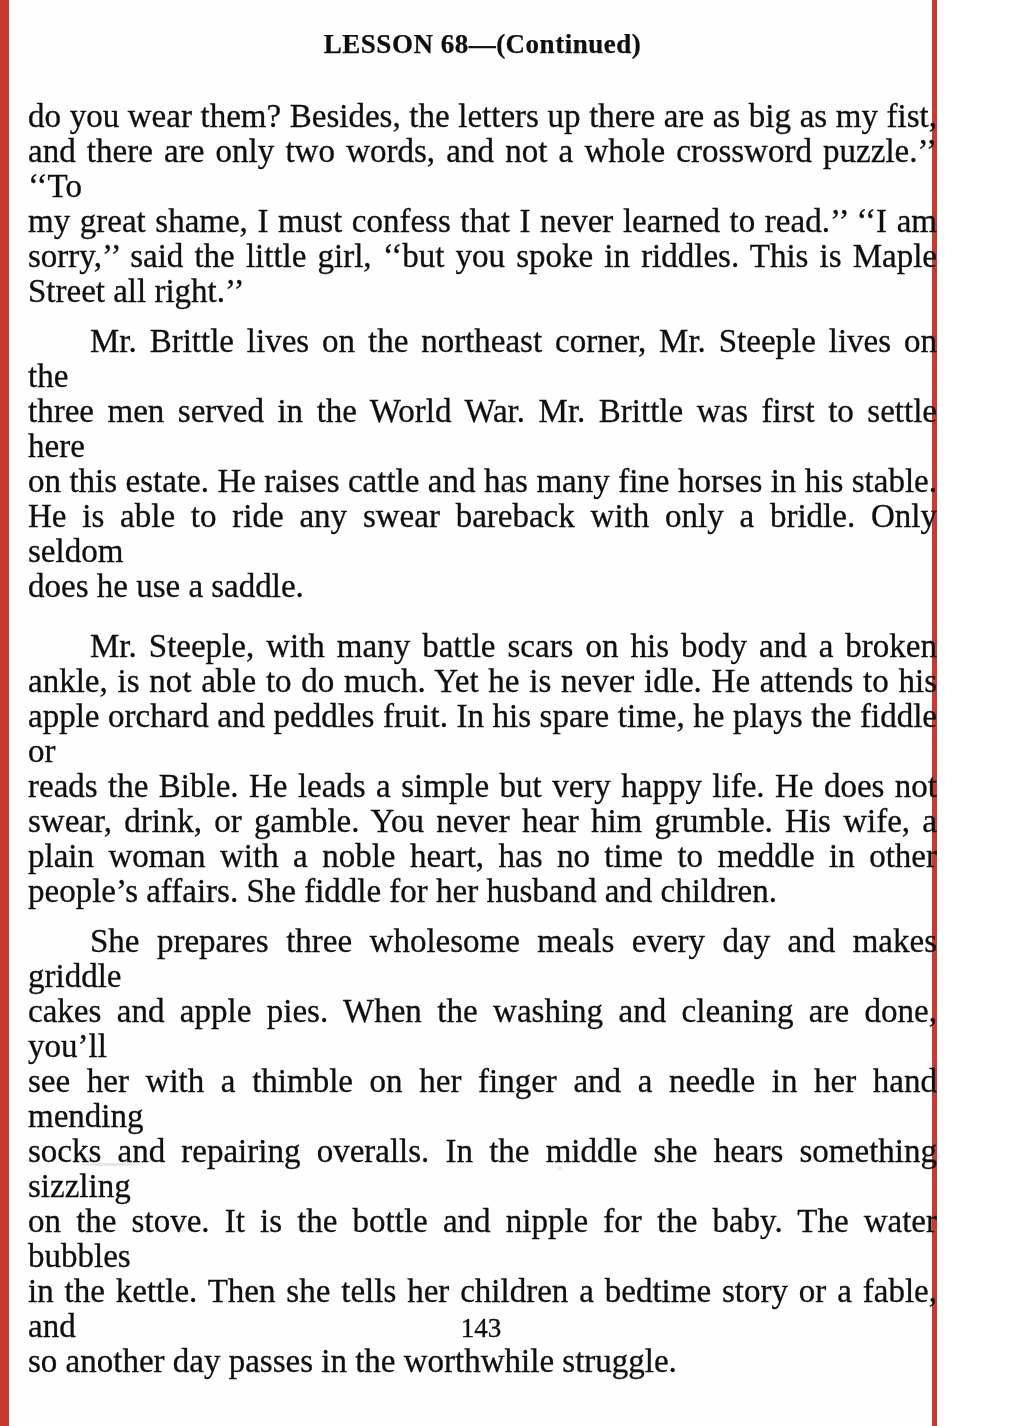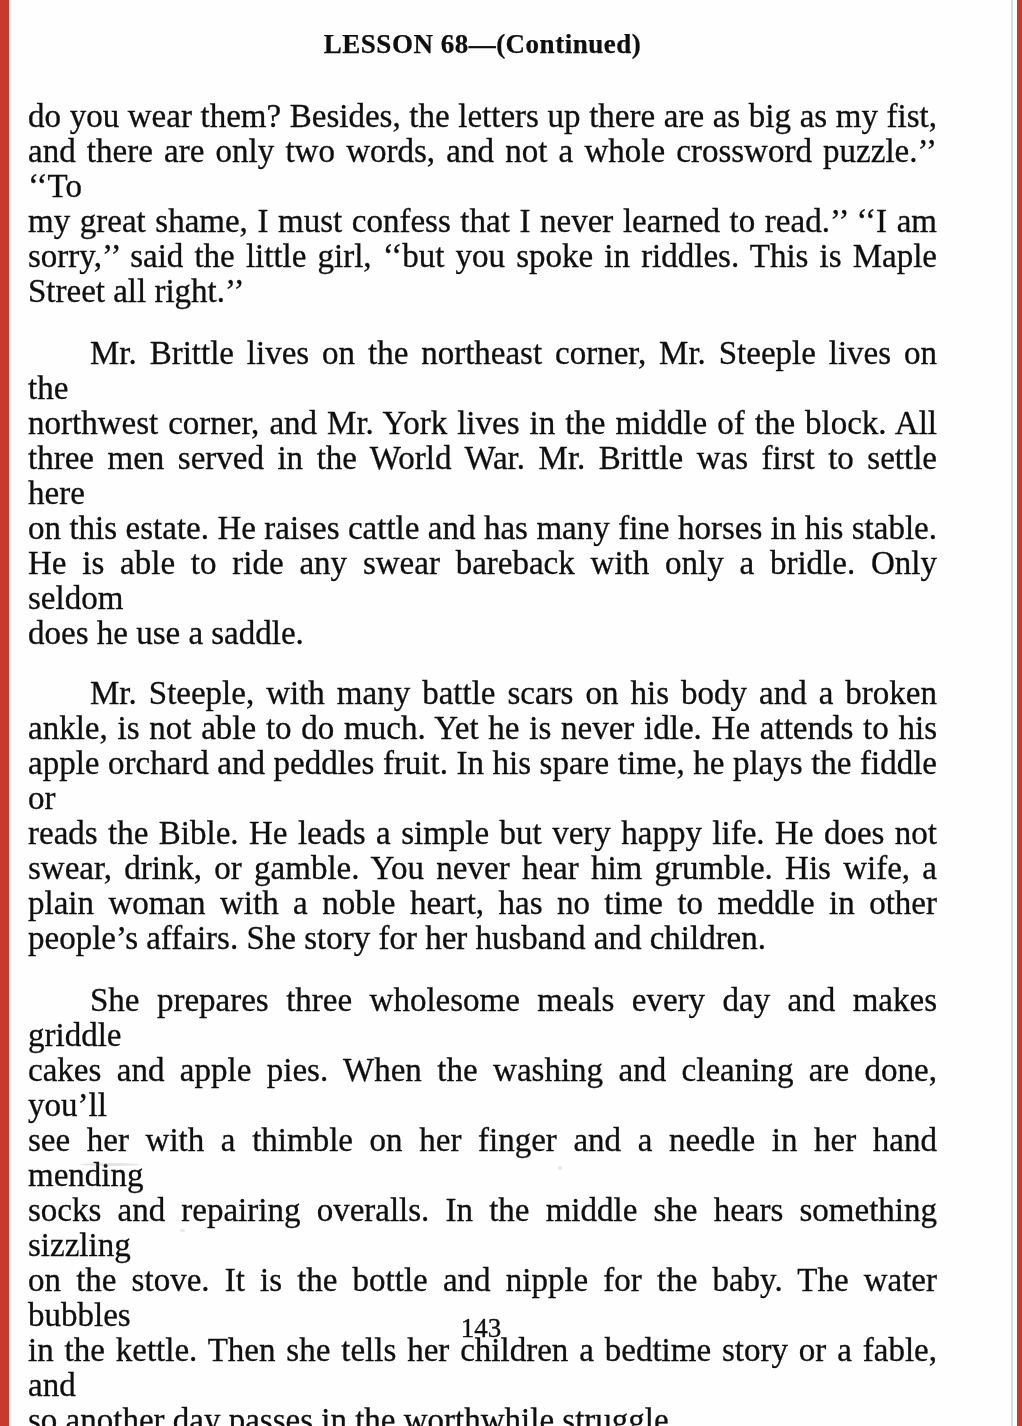--- a/index.html
+++ b/index.html
@@ -1,18 +1,18 @@
 <!DOCTYPE html>
 <html><head>
 <meta charset="utf-8">
 <style>
   html, body { margin: 0; padding: 0; background: #ffffff; }
   .page {
     position: relative;
-    width: 1022px;
+    width: 937px;
     height: 1426px;
     background: #fefefe;
     overflow: hidden;
     font-family: "Liberation Serif", "DejaVu Serif", serif;
     color: #0f0f0f;
   }
   .edge-left {
     position: absolute; left: 0; top: 0; width: 9px; height: 100%;
   }
   .edge-right {
@@ -29,21 +29,21 @@
     letter-spacing: 0.5px;
     -webkit-text-stroke: 0.25px #0f0f0f;
     white-space: nowrap;
   }
   .content {
     position: absolute; top: 99px; left: 28px; width: 909px;
     font-size: 33px; line-height: 35px;
     -webkit-text-stroke: 0.3px #0f0f0f;
   }
   .para { margin: 0; }
-  .para.gap-lg { margin-top: 27px; }
+  .para.gap-lg { margin-top: 15px; }
   .para.gap-sm { margin-top: 25px; }
   .ln { text-align: justify; text-align-last: justify; }
   .ln.last { text-align: right; text-align-last: left; }
   .ln.first-indent { text-indent: 62px; }
   .page-number {
     position: absolute; top: 1313px; left: 17px; width: 928px;
     text-align: center; font-size: 27px;
     -webkit-text-stroke: 0.3px #0f0f0f;
   }
   .speck {
@@ -68,34 +68,33 @@
   <div class="content" id="body-text">
       <div class="para">
         <div class="ln">do you wear them? Besides, the letters up there are as big as my fist,</div>
         <div class="ln">and there are only two words, and not a whole crossword puzzle.’’ ‘‘To</div>
         <div class="ln">my great shame, I must confess that I never learned to read.’’ ‘‘I am</div>
         <div class="ln">sorry,’’ said the little girl, ‘‘but you spoke in riddles. This is Maple</div>
         <div class="ln last">Street all right.’’</div>
       </div>
       <div class="para gap-lg">
         <div class="ln first-indent">Mr. Brittle lives on the northeast corner, Mr. Steeple lives on the</div>
-        <div class="ln">northwest corner, and Mr. York lives in the middle of the block. All</div>
         <div class="ln">three men served in the World War. Mr. Brittle was first to settle here</div>
         <div class="ln">on this estate. He raises cattle and has many fine horses in his stable.</div>
         <div class="ln">He is able to ride any swear bareback with only a bridle. Only seldom</div>
         <div class="ln last">does he use a saddle.</div>
       </div>
       <div class="para gap-sm">
         <div class="ln first-indent">Mr. Steeple, with many battle scars on his body and a broken</div>
         <div class="ln">ankle, is not able to do much. Yet he is never idle. He attends to his</div>
         <div class="ln">apple orchard and peddles fruit. In his spare time, he plays the fiddle or</div>
         <div class="ln">reads the Bible. He leads a simple but very happy life. He does not</div>
         <div class="ln">swear, drink, or gamble. You never hear him grumble. His wife, a</div>
         <div class="ln">plain woman with a noble heart, has no time to meddle in other</div>
-        <div class="ln last">people’s affairs. She story for her husband and children.</div>
+        <div class="ln last">people’s affairs. She fiddle for her husband and children.</div>
       </div>
       <div class="para gap-lg">
         <div class="ln first-indent">She prepares three wholesome meals every day and makes griddle</div>
         <div class="ln">cakes and apple pies. When the washing and cleaning are done, you’ll</div>
         <div class="ln">see her with a thimble on her finger and a needle in her hand mending</div>
         <div class="ln">socks and repairing overalls. In the middle she hears something sizzling</div>
         <div class="ln">on the stove. It is the bottle and nipple for the baby. The water bubbles</div>
         <div class="ln">in the kettle. Then she tells her children a bedtime story or a fable, and</div>
         <div class="ln last">so another day passes in the worthwhile struggle.</div>
       </div>

